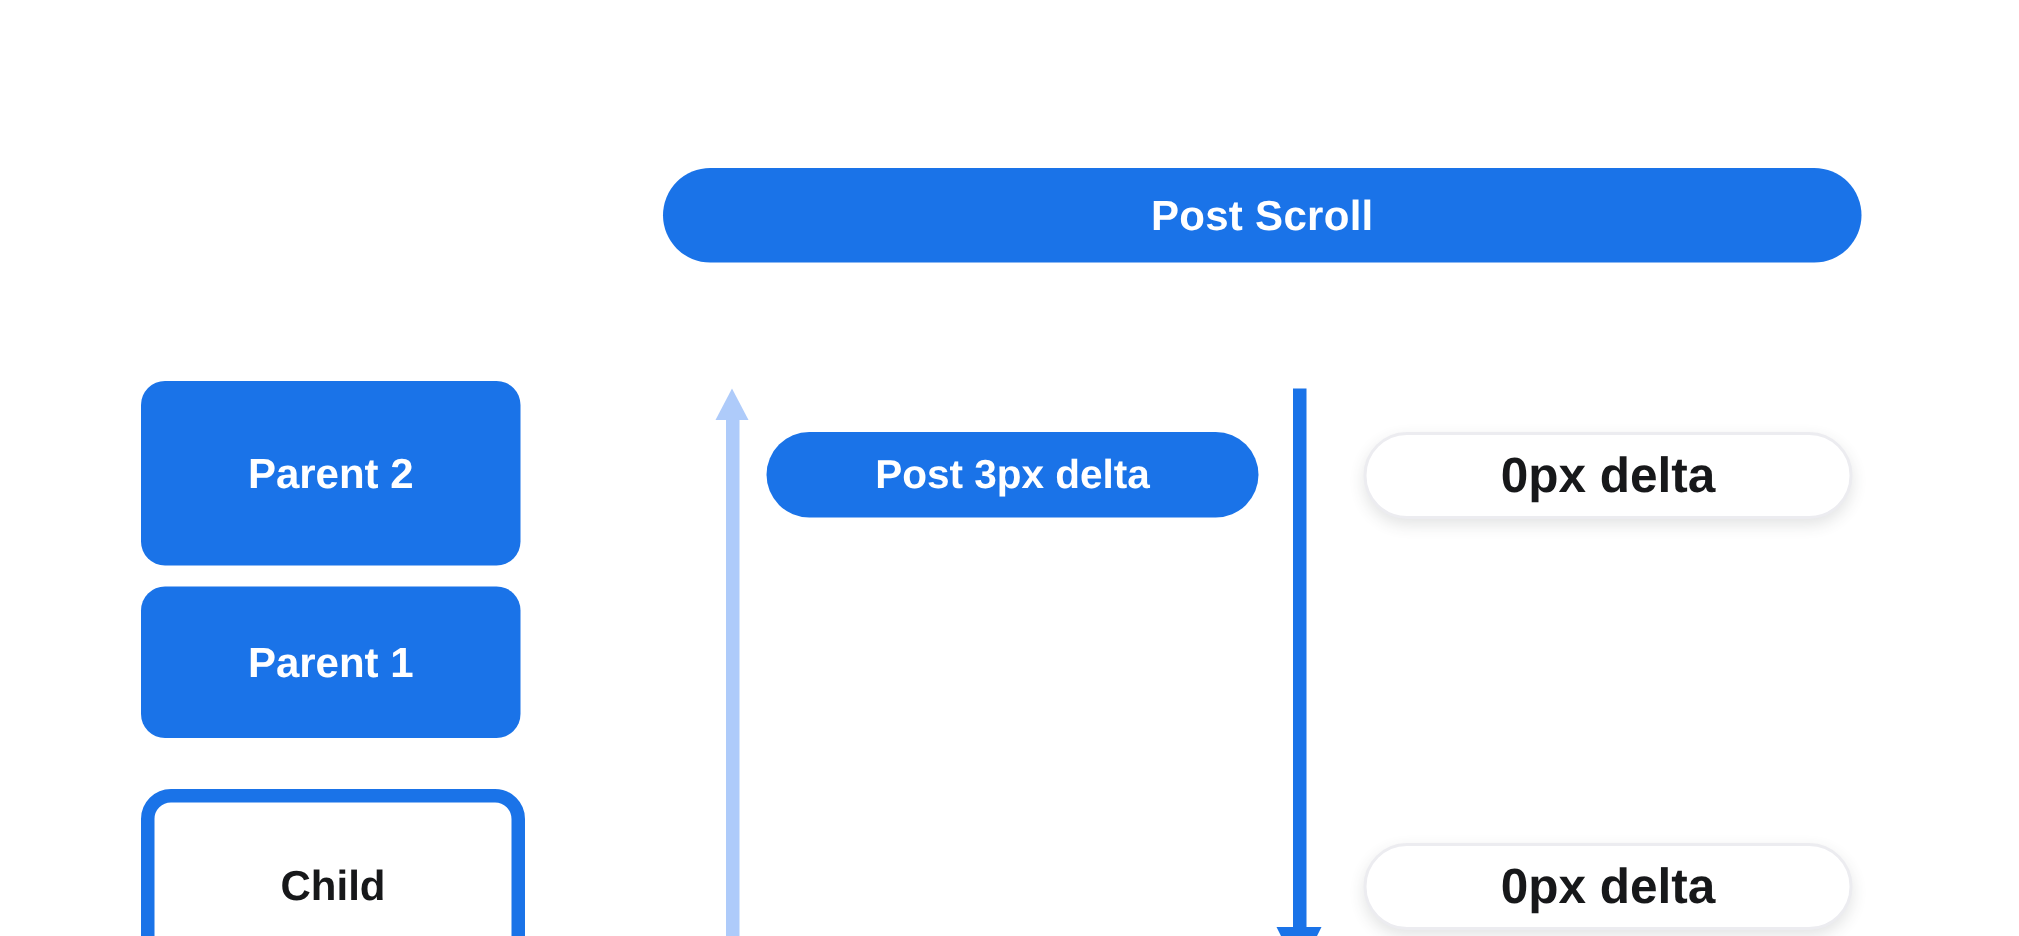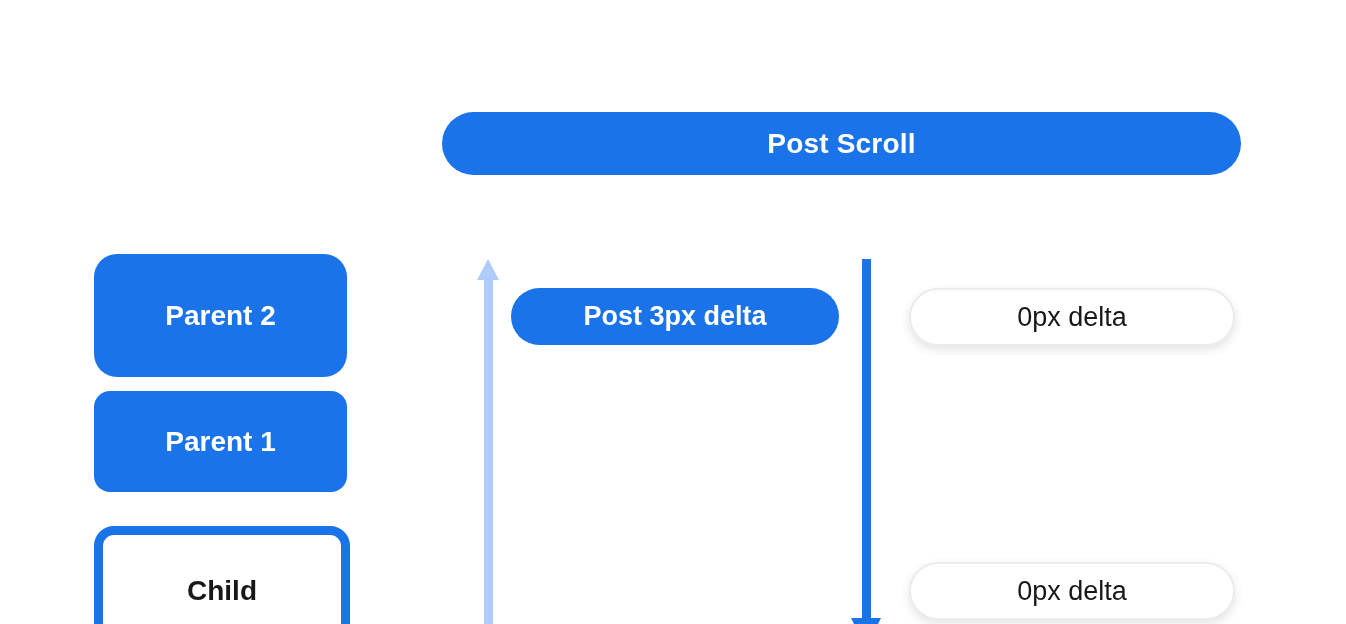--- a/index.html
+++ b/index.html
@@ -34,21 +34,21 @@
   }
 
   
   .node-box{
     left:30px; width:253px;
     background:var(--blue);
     border-radius:16px;
     color:var(--text-light);
     font-size:28px; font-weight:bold;
   }
-  .node-parent2{ top:190px; height:123px;border-radius:23px; }
+  .node-parent2{ top:190px; height:123px; }
   .node-parent1{ top:327px; height:101px; }
   .node-child{
     left:30px; top:462px; width:256px; height:130px;
     background:#ffffff;
     border:9px solid var(--blue);
     border-radius:20px;
     color:var(--text-dark);
     font-size:28px; font-weight:600;align-items:center;
   }
 
@@ -63,21 +63,21 @@
   .pill-used{ top:224px; }
   .pill-none{ top:362px; }
 
   
   .white-pill{
     left:845px; width:326px; height:58px;
     background:var(--pill-bg);
     border:2px solid var(--pill-border);
     border-radius:30px;
     color:var(--text-dark);
-    font-size:27px; font-weight:400;
+    font-size:33px; font-weight:700;
     box-shadow:0 4px 10px rgba(60,64,67,.14);
   }
   .pill-zero-top{ top:224px; }
   .pill-zero-bottom{ top:498px; }
 
   
   .up-arrow-shaft{
     left:420px; top:213px; width:9px; height:372px;
     background:var(--light-blue);
   }

